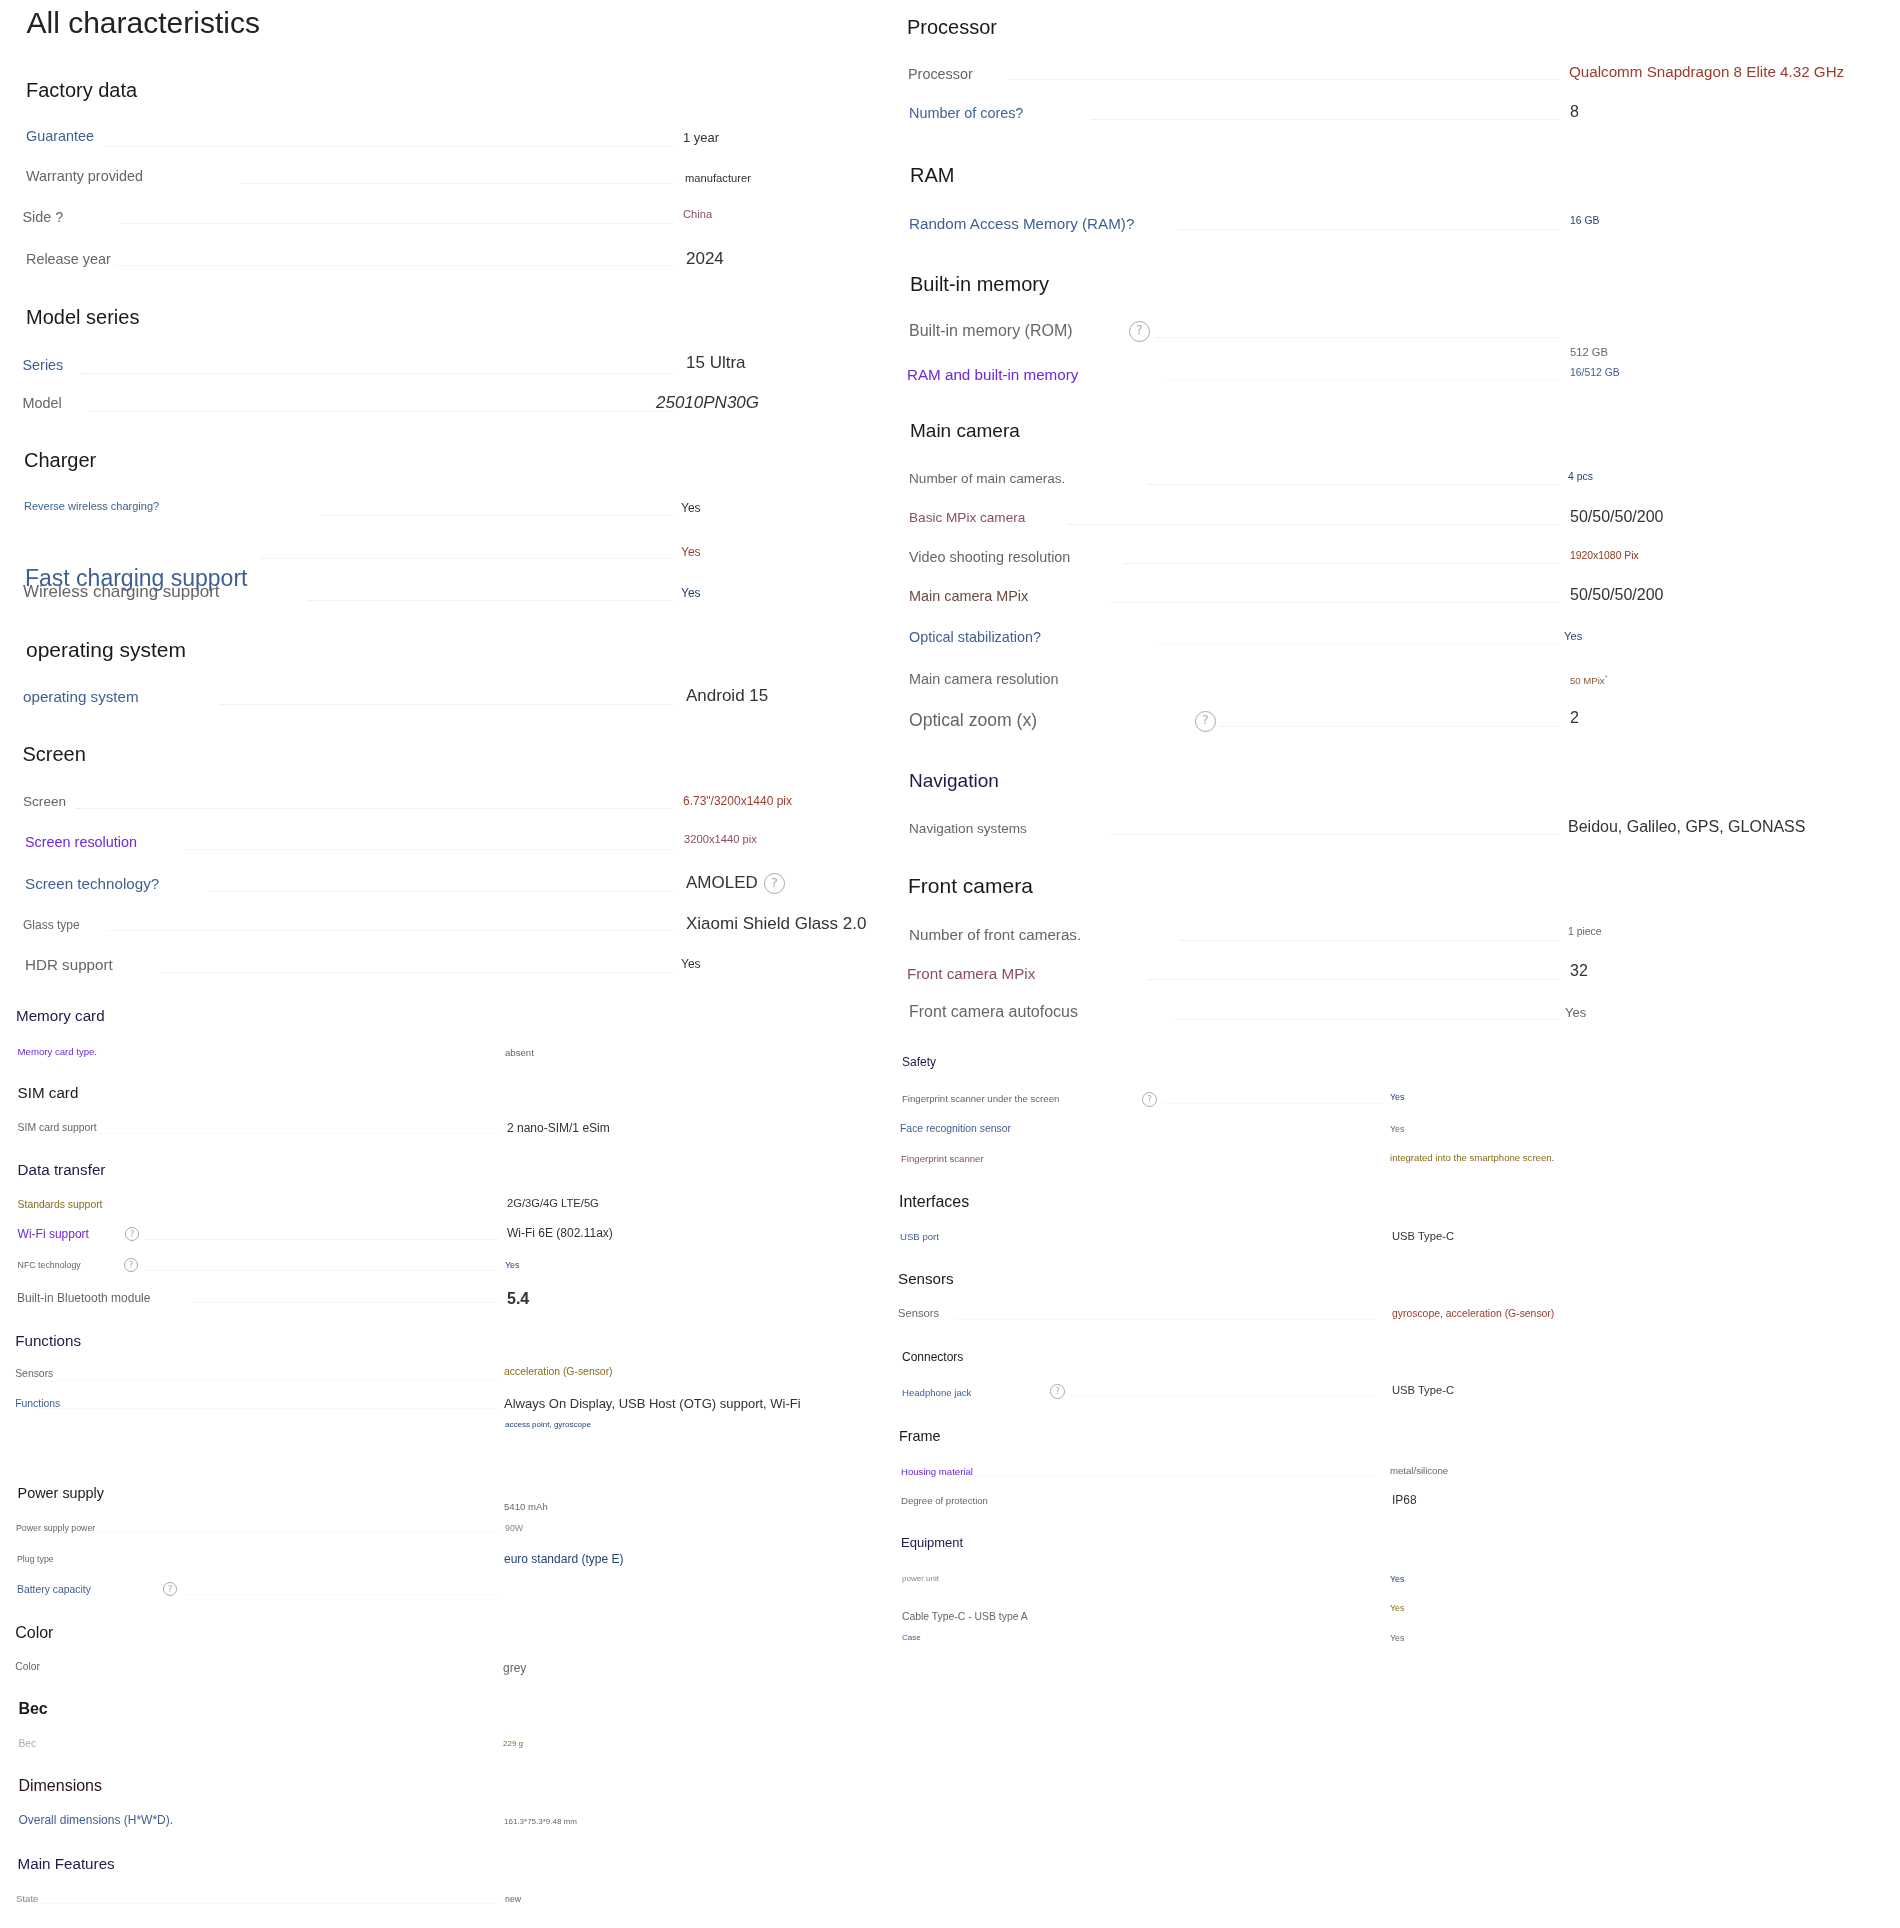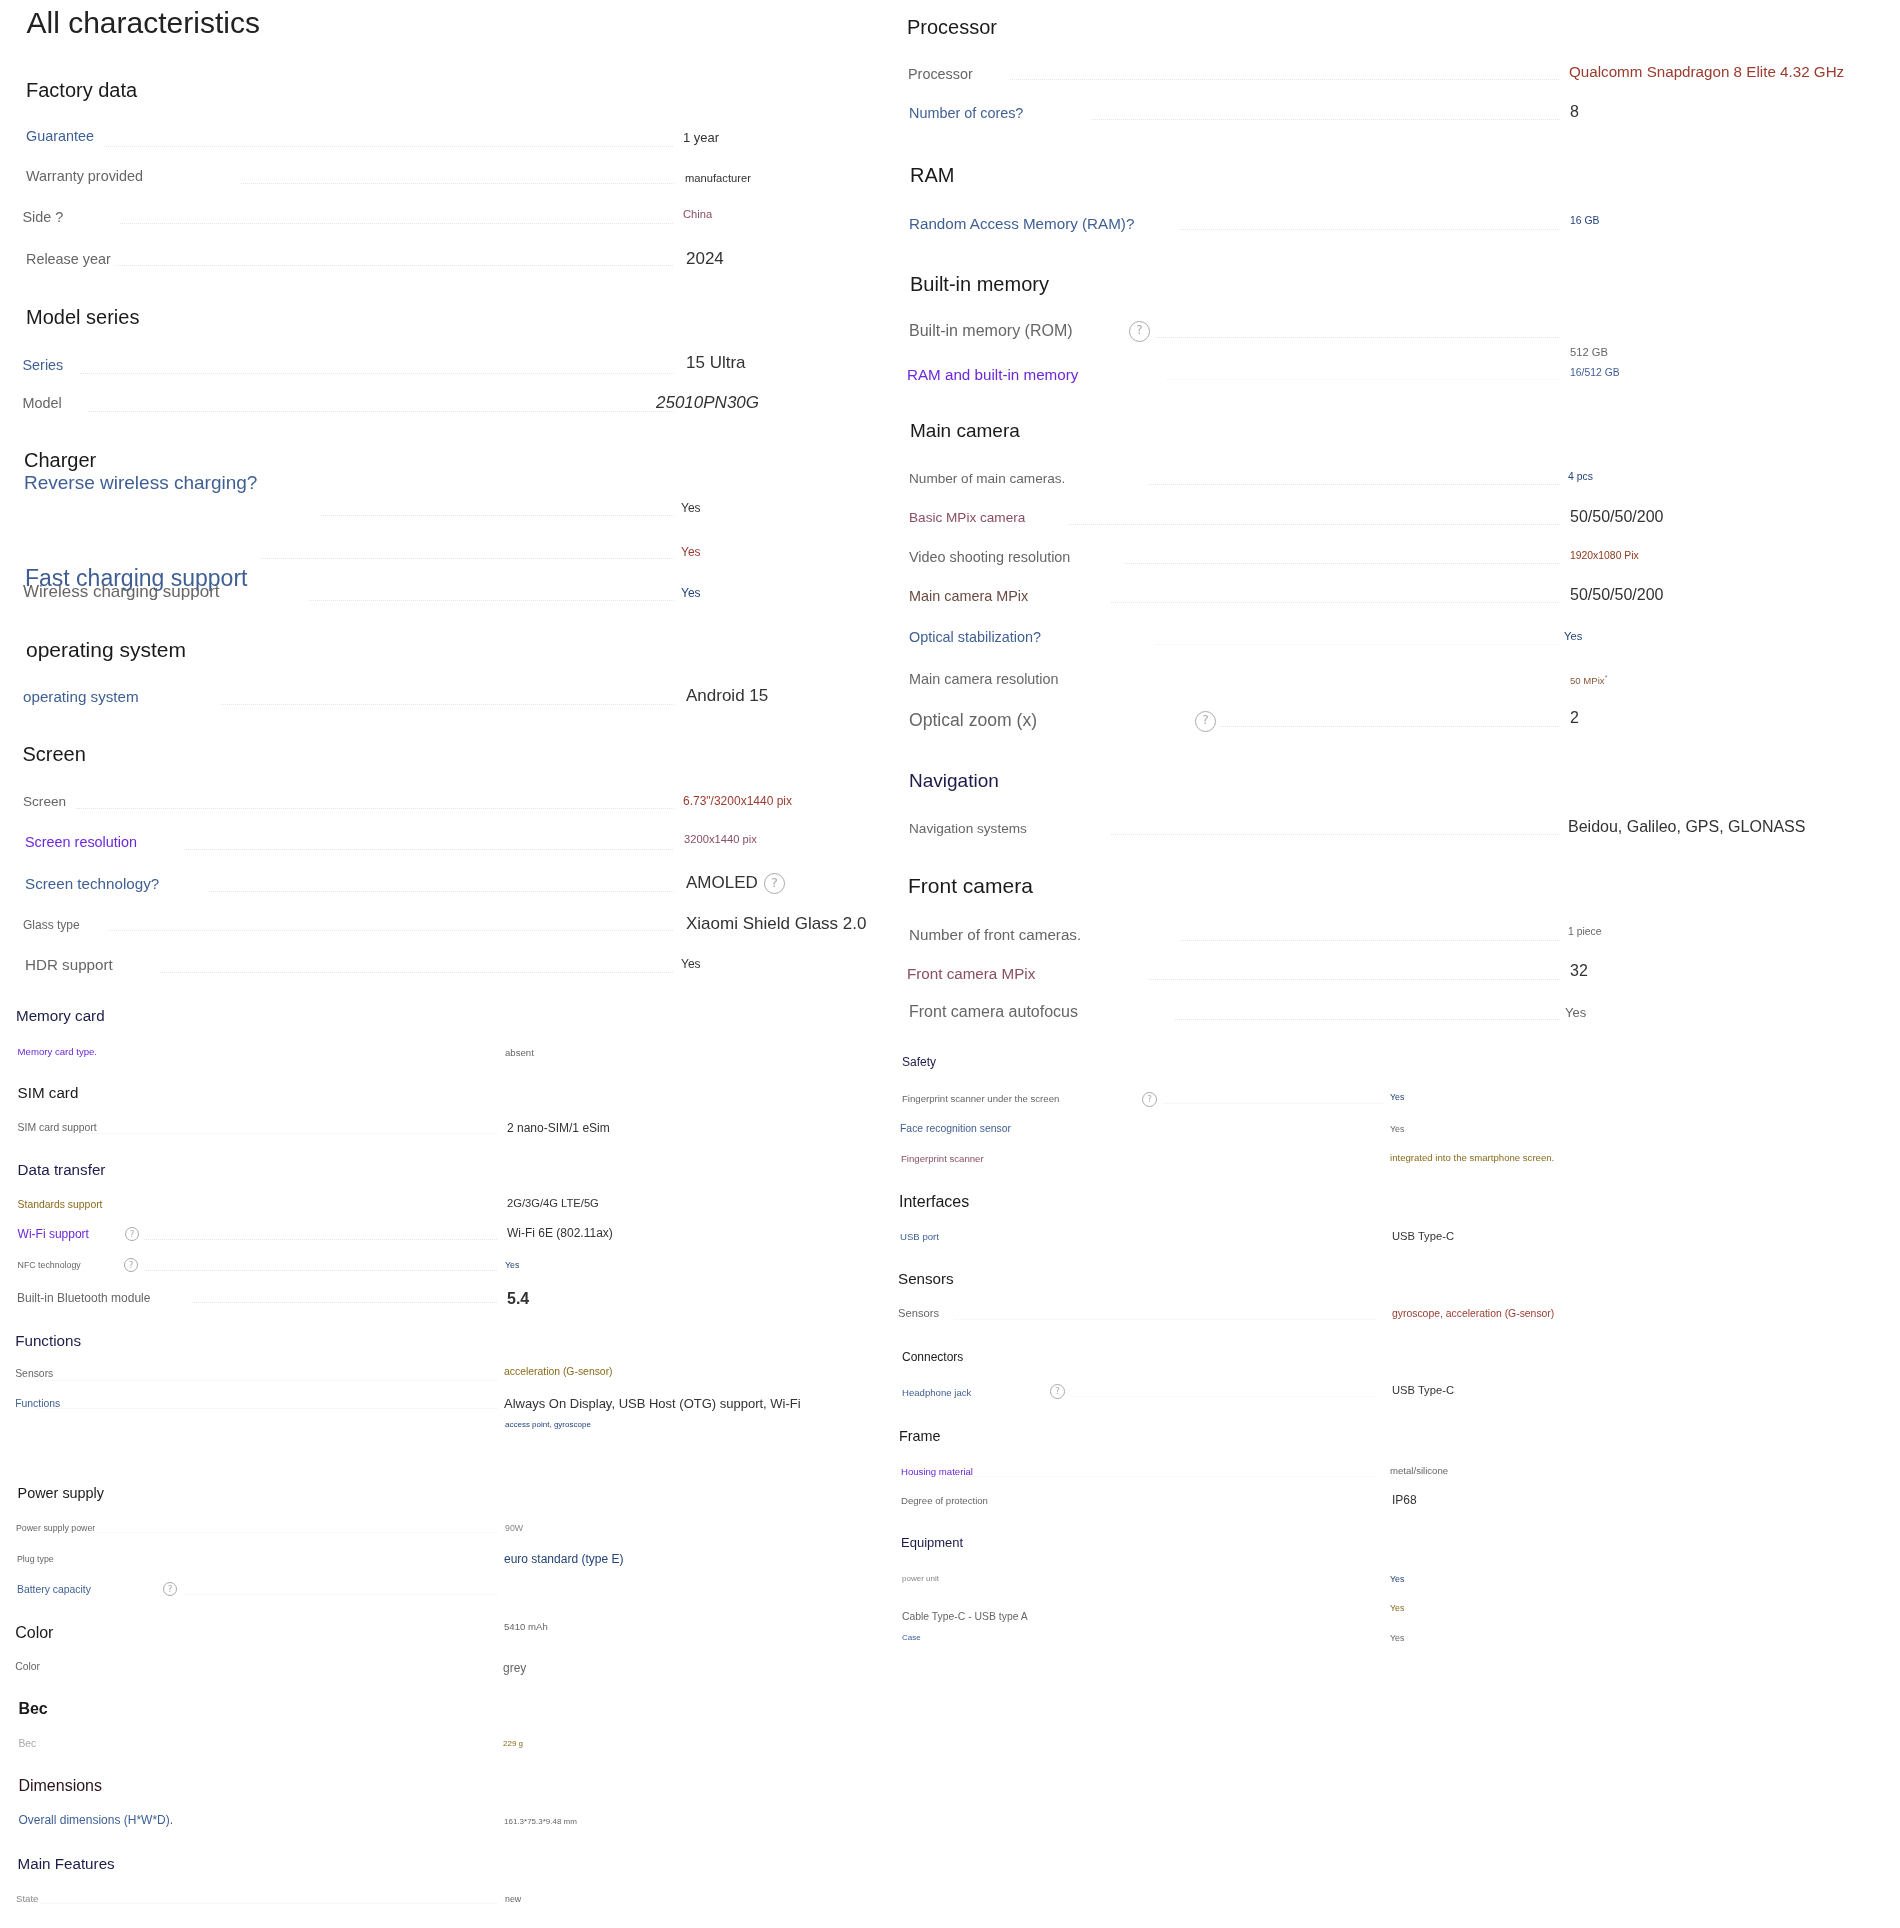--- a/index.html
+++ b/index.html
@@ -56,21 +56,21 @@
   <div class="abs c-dark" style="left:686px;top:353px;font-size:17px;">15 Ultra</div>
 </div>
 <div>
   <div class="abs c-gray" style="left:22.5px;top:395px;font-size:14.4px;">Model</div>
   <div class="leader" style="left:88px;top:411px;width:586px;"></div>
   <div class="abs c-dark" style="left:656px;top:393px;font-size:17px;font-style:italic;">25010PN30G</div>
 </div>
 
 <div class="abs h" style="left:24px;top:449px;font-size:20px;">Charger</div>
 <div>
-  <div class="abs c-blue" style="left:24px;top:472px;font-size:19px;">Reverse wireless charging?</div>
+  <div class="abs c-blue" style="left:24px;top:500px;font-size:11px;">Reverse wireless charging?</div>
   <div class="leader" style="left:321px;top:515px;width:353px;"></div>
   <div class="abs c-dark" style="left:681px;top:501px;font-size:12px;">Yes</div>
 </div>
 <div>
   <div class="abs c-blue" style="left:25px;top:528px;font-size:23px;margin-top:37px;">Fast charging support</div>
   <div class="leader" style="left:261px;top:558px;width:413px;"></div>
   <div class="abs c-red" style="left:681px;top:545px;font-size:12px;">Yes</div>
 </div>
 <div>
   <div class="abs c-gray" style="left:23px;top:582px;font-size:17px;">Wireless charging support</div>
@@ -169,21 +169,21 @@
   <div class="abs c-light" style="left:505px;top:1523px;font-size:8.8px;">90W</div>
 </div>
 <div>
   <div class="abs c-gray" style="left:17px;top:1554px;font-size:8.8px;">Plug type</div>
   <div class="abs c-navy" style="left:504px;top:1552px;font-size:12px;">euro standard (type E)</div>
 </div>
 <div>
   <div class="abs c-blue" style="left:17px;top:1584px;font-size:10.4px;">Battery capacity</div>
   <div class="help" style="left:163px;top:1582px;width:14.4px;height:14.4px;font-size:8.8px;line-height:12px;">?</div>
   <div class="leader" style="left:184px;top:1594px;width:313px;border-color:#f0f0f0;"></div>
-  <div class="abs c-gray" style="left:504px;top:1621px;font-size:9.6px;">5410 mAh</div>
+  <div class="abs c-gray" style="left:504px;top:1501px;font-size:9.6px;">5410 mAh</div>
 </div>
 
 <div class="abs h" style="left:15.2px;top:1624px;font-size:16px;">Color</div>
 <div>
   <div class="abs c-gray" style="left:15.2px;top:1661px;font-size:10.4px;">Color</div>
   <div class="abs c-gray" style="left:503px;top:1661px;font-size:12px;">grey</div>
 </div>
 
 <div class="abs h" style="left:18.4px;top:1700px;font-size:16px;font-weight:bold;">Bec</div>
 <div>

